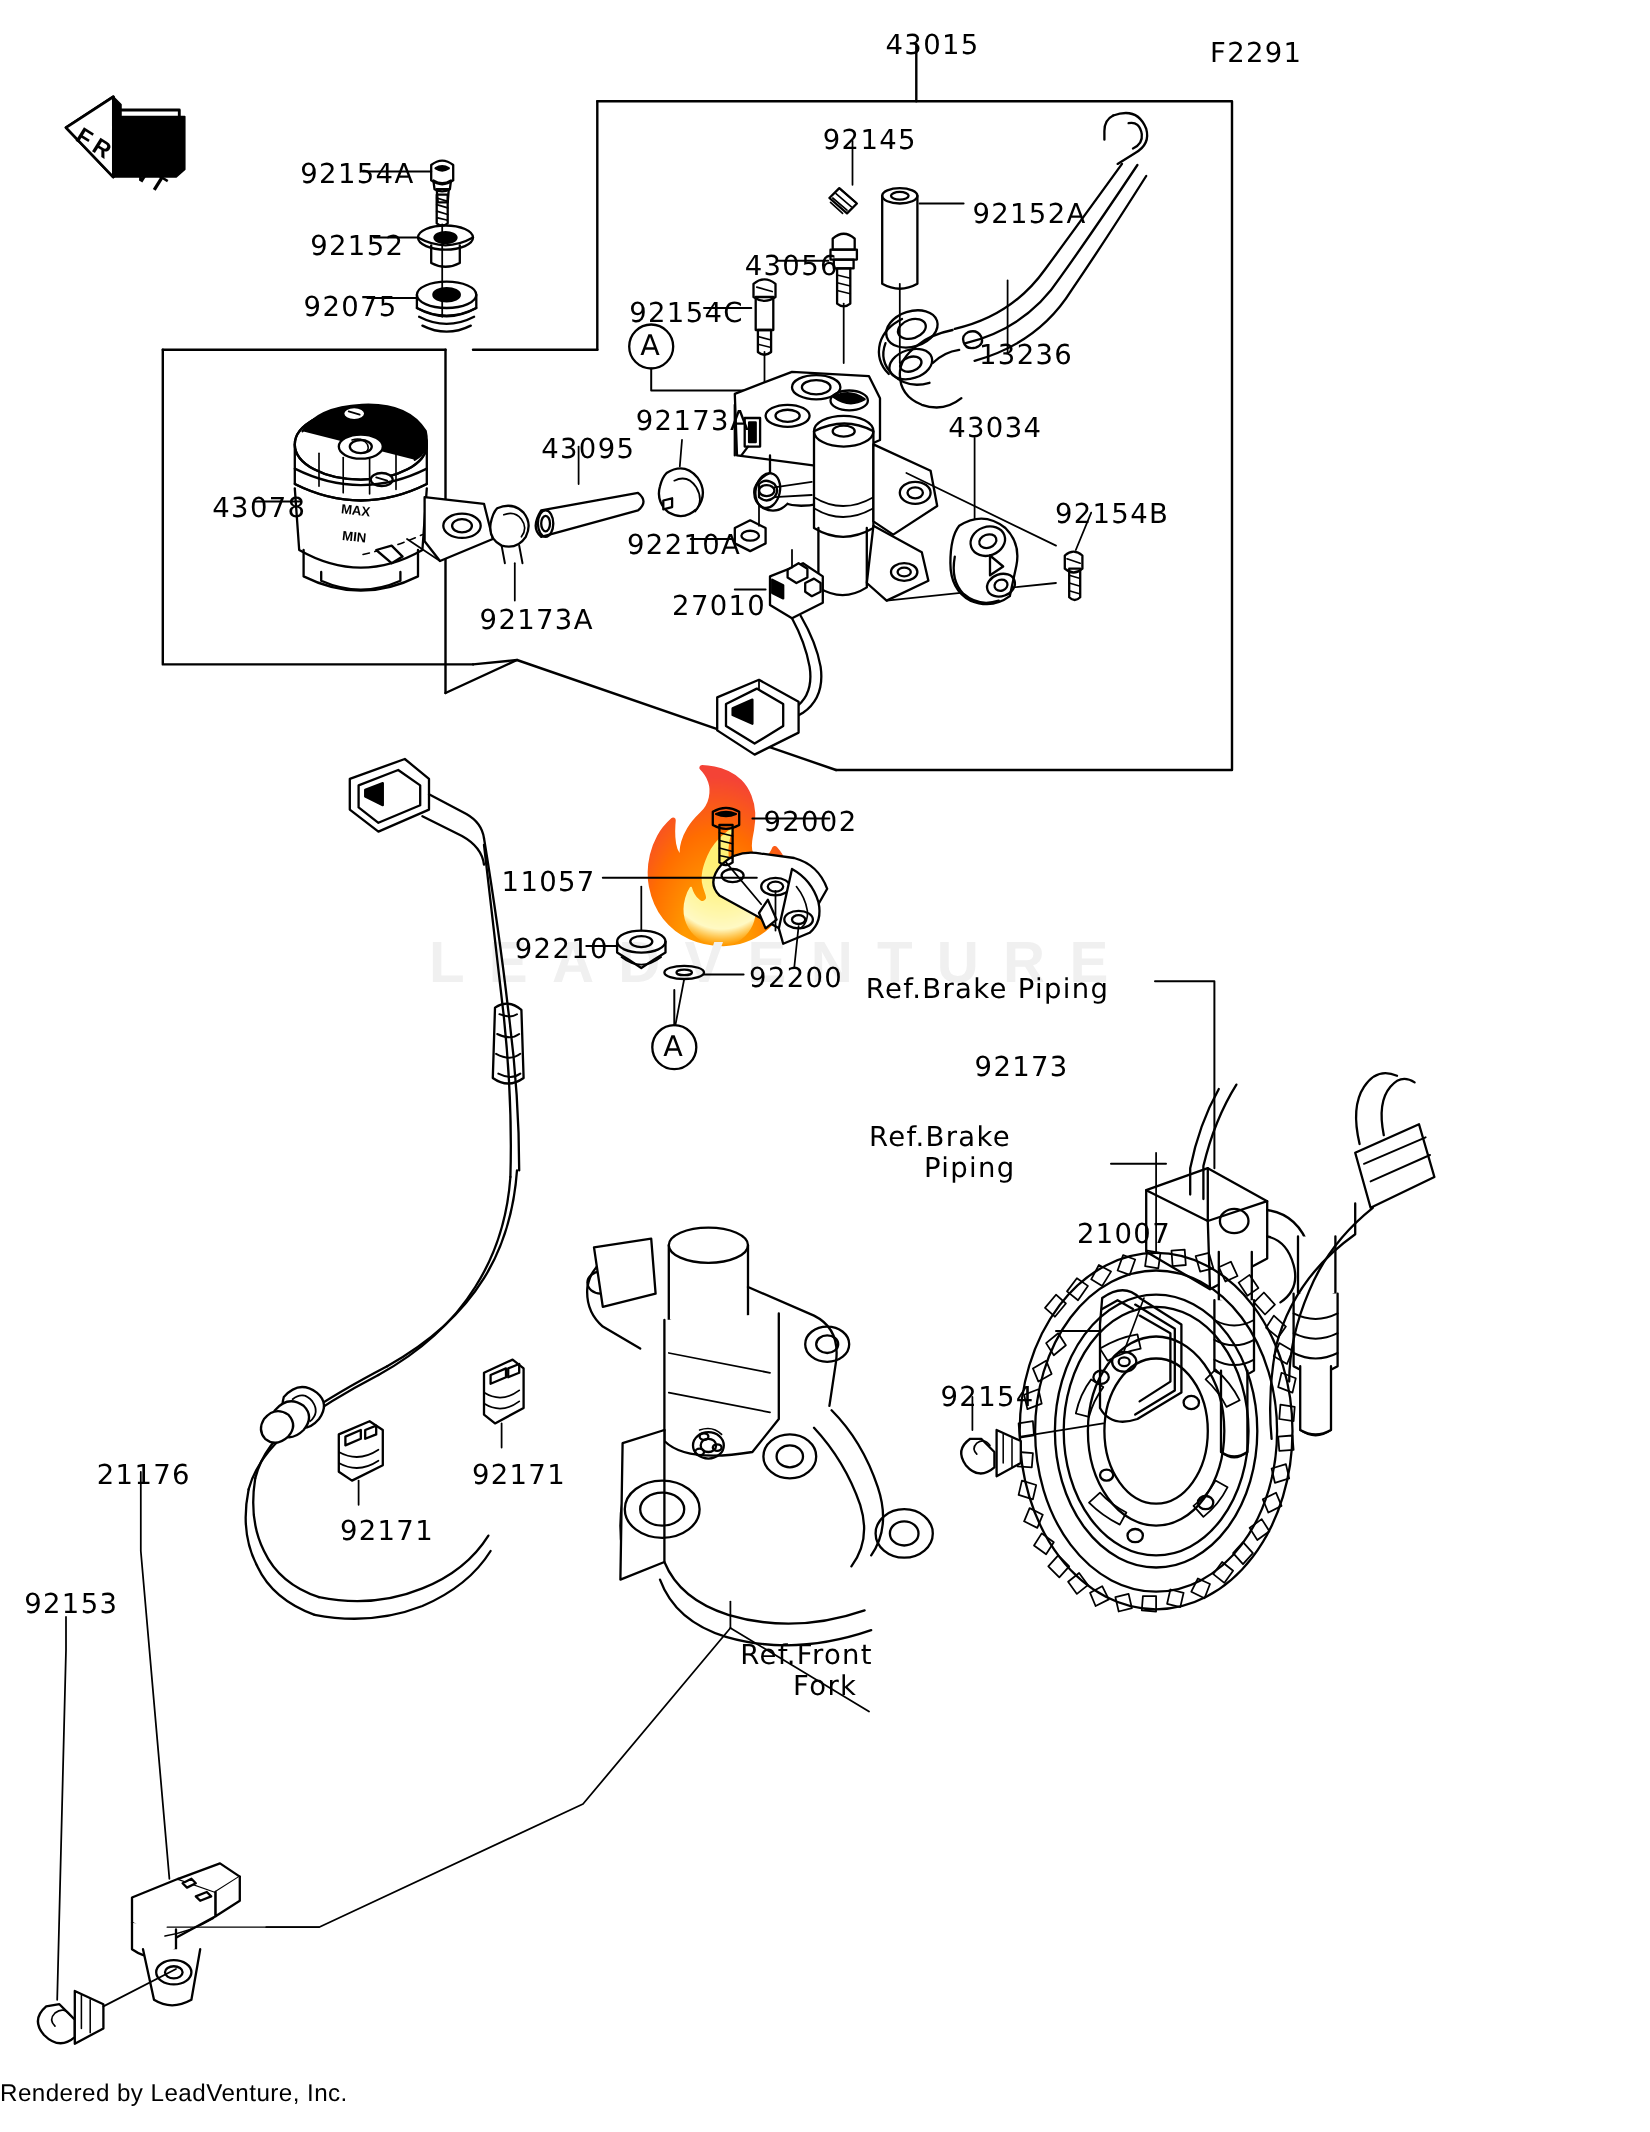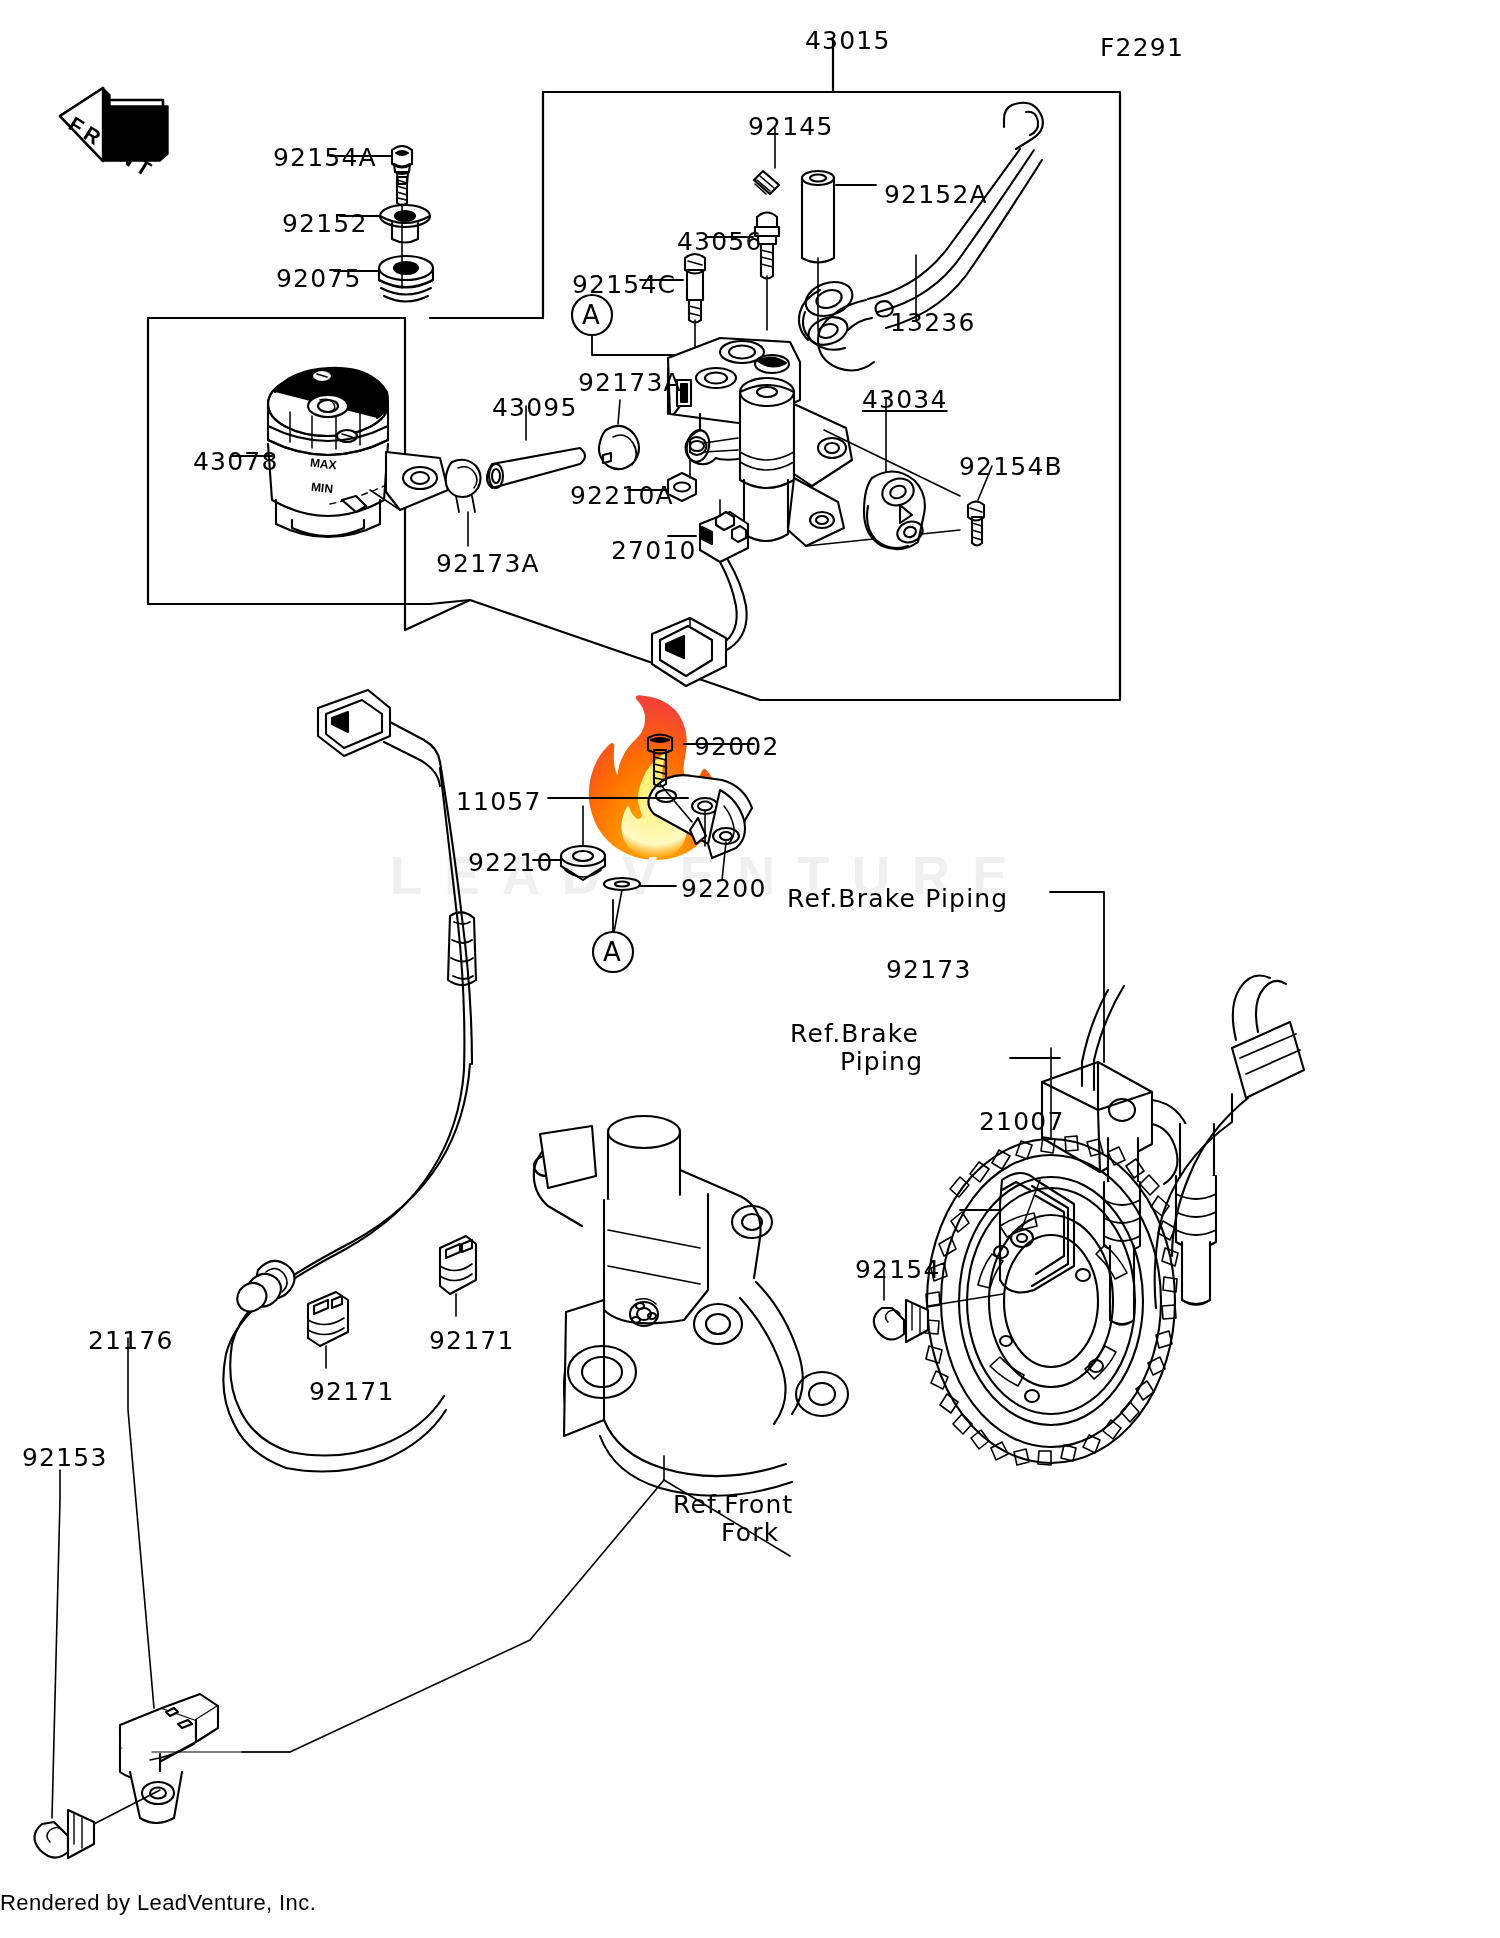--- a/index.html
+++ b/index.html
@@ -592,21 +592,21 @@
       <div class="lbl" style="left: 1100px; top: 33px;">F2291</div>
       <div class="lbl" style="left: 748px; top: 112px;">92145</div>
       <div class="lbl" style="left: 884px; top: 180px;">92152A</div>
       <div class="lbl" style="left: 273px; top: 143px; text-align: right;">92154A</div>
       <div class="lbl" style="left: 282px; top: 209px;">92152</div>
       <div class="lbl" style="left: 276px; top: 264px;">92075</div>
       <div class="lbl" style="left: 648px; top: 227px; margin-left: 29px;">43056</div>
       <div class="lbl" style="left: 572px; top: 270px;">92154C</div>
       <div class="lbl" style="left: 890px; top: 308px;">13236</div>
       <div class="lbl" style="left: 578px; top: 368px;">92173A</div>
-      <div class="lbl" style="left: 862px; top: 385px; text-decoration: underline;">43034</div>
+      <div class="lbl" style="left: 862px; top: 374px;">43034</div>
       <div class="lbl" style="left: 492px; top: 393px;">43095</div>
       <div class="lbl" style="left: 176px; top: 447px; margin-left: 17px;">43078</div>
       <div class="lbl" style="left: 570px; top: 481px;">92210A</div>
       <div class="lbl" style="left: 959px; top: 452px;">92154B</div>
       <div class="lbl" style="left: 436px; top: 549px;">92173A</div>
       <div class="lbl" style="left: 611px; top: 536px;">27010</div>
       <div class="lbl" style="left: 694px; top: 732px;">92002</div>
       <div class="lbl" style="left: 456px; top: 787px;">11057</div>
       <div class="lbl" style="left: 468px; top: 848px;">92210</div>
       <div class="lbl" style="left: 681px; top: 874px;">92200</div>

